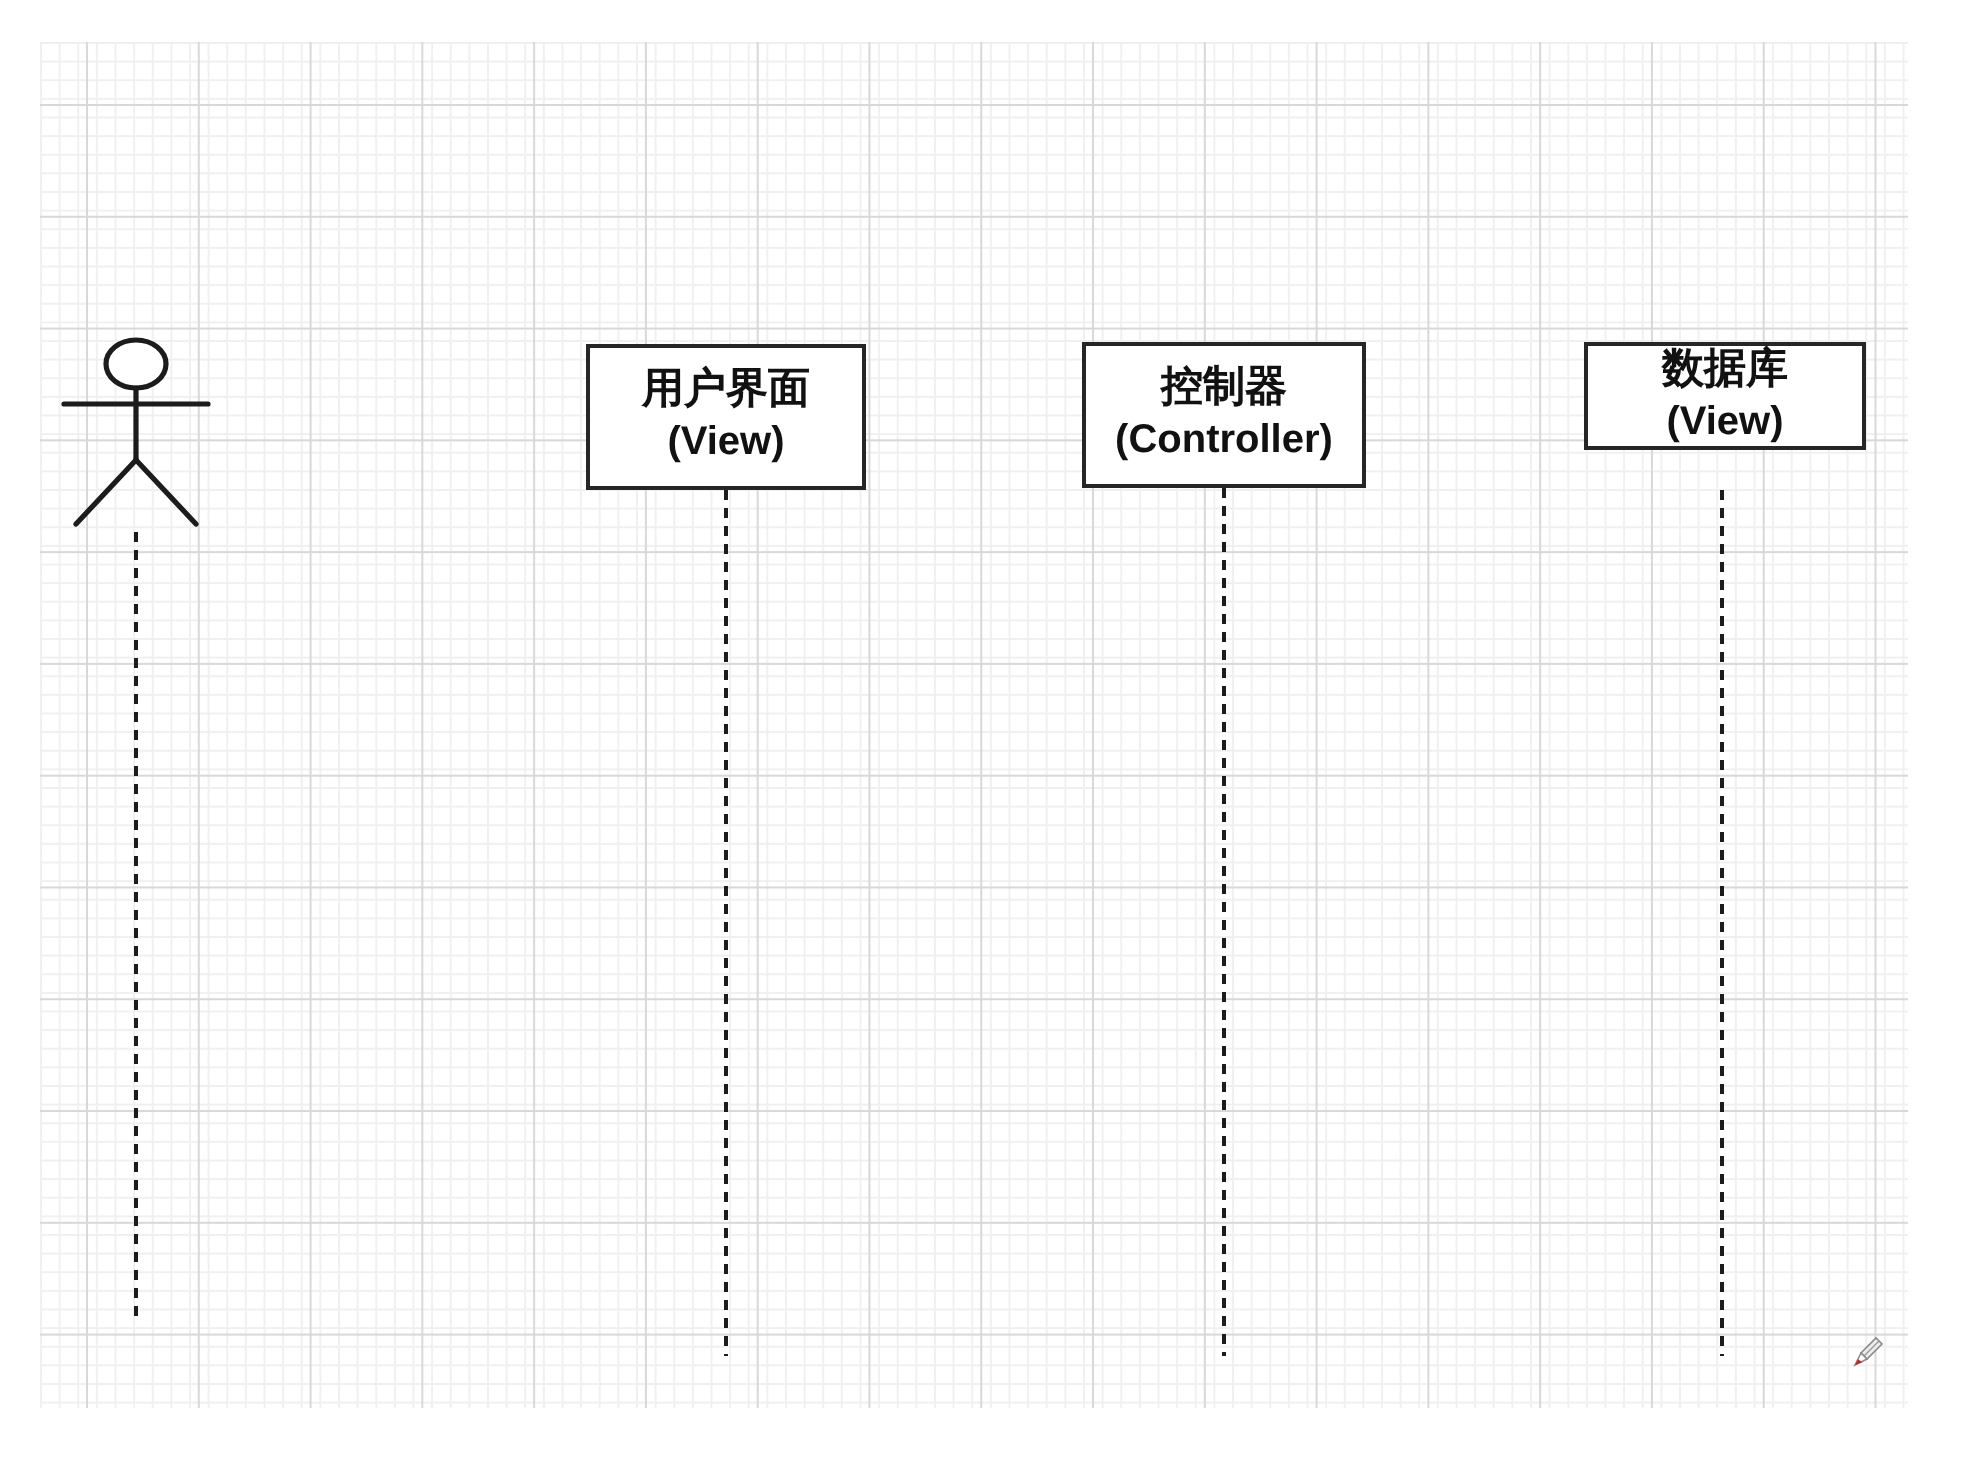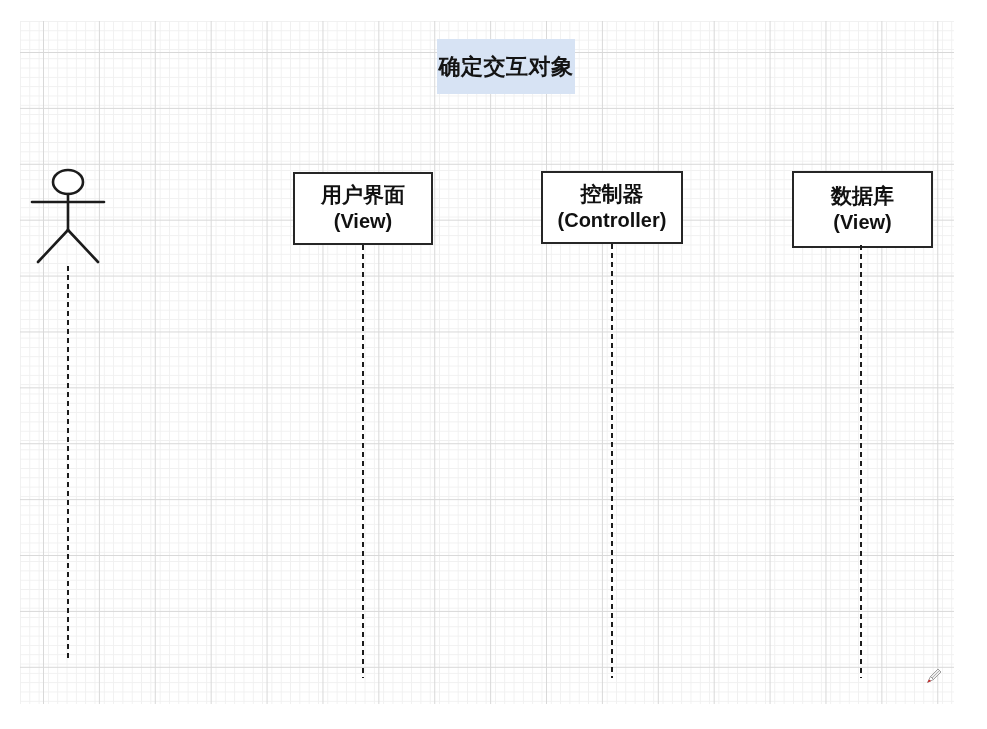--- a/index.html
+++ b/index.html
@@ -76,21 +76,21 @@
     justify-content: center;
     font-weight: bold;
     color: #111111;
     text-align: center;
     line-height: 1.28;
   }
   .lifeline-box .zh { font-size: 21px; }
   .lifeline-box .en { font-size: 20px; }
   .box-view       { left: 293px; top: 172px; width: 140px; }
   .box-controller { left: 541px; top: 171px; width: 142px; }
-  .box-model      { left: 792px; top: 171px; width: 141px; height: 77px; }
+  .box-model      { left: 792px; top: 171px; width: 141px; height: 54px; }
 
   .lifeline {
     position: absolute;
     width: 2px;
     background-image: repeating-linear-gradient(
       to bottom, #1c1c1c 0px, #1c1c1c 5px, transparent 5px, transparent 9px);
   }
   .lifeline-actor      { left: 67px;  top: 266px; height: 392px; }
   .lifeline-view       { left: 362px; top: 245px; height: 433px; }
   .lifeline-controller { left: 611px; top: 244px; height: 434px; }
@@ -104,21 +104,20 @@
     height: 20px;
   }
 </style>
 </head>
 <body>
 
 <div class="page">
 
   <div class="canvas"></div>
 
-  <div class="diagram-title">确定交互对象</div>
 
   <div class="actor">
     <svg width="80" height="100" viewBox="0 0 80 100" fill="none" stroke="#1c1c1c" stroke-width="2.6" stroke-linecap="round">
       <ellipse cx="40" cy="14" rx="15" ry="12" fill="#ffffff"></ellipse>
       <line x1="4" y1="34" x2="76" y2="34"></line>
       <line x1="40" y1="26" x2="40" y2="62"></line>
       <line x1="40" y1="62" x2="10" y2="94"></line>
       <line x1="40" y1="62" x2="70" y2="94"></line>
     </svg>
   </div>

